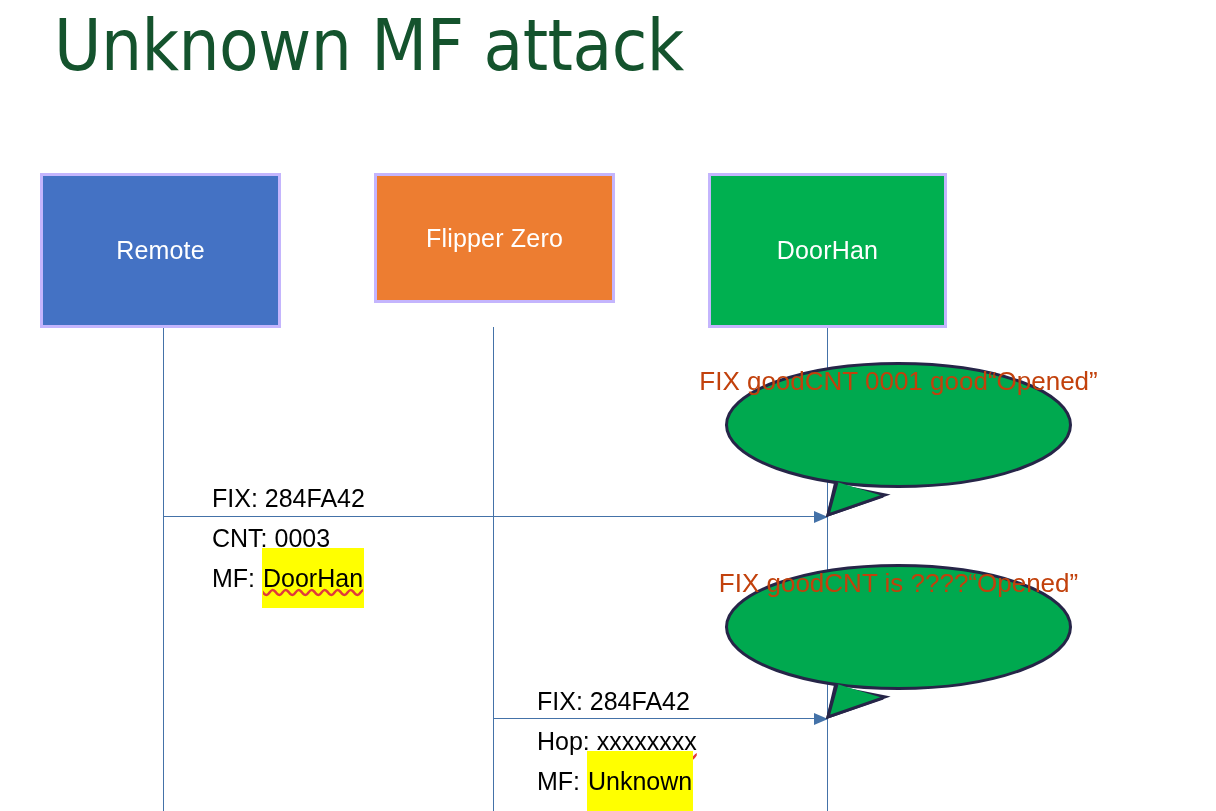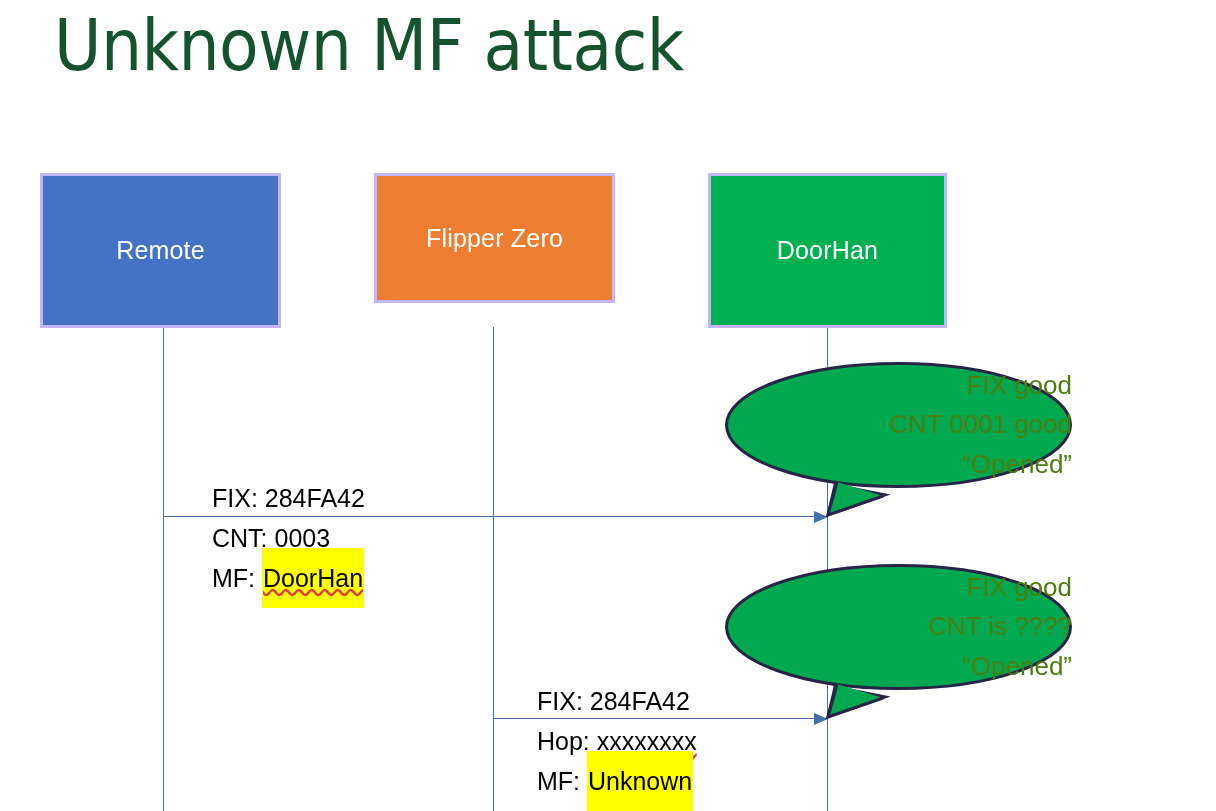--- a/index.html
+++ b/index.html
@@ -109,24 +109,24 @@
     top: 0;
     overflow: visible;
   }
   .bubble-text {
     position: absolute;
     left: 0;
     top: 0;
     width: 347px;
     height: 126px;
     display: flex;
-    flex-direction: column;
-    align-items: flex-end;
+    flex-direction: row;
+    align-items: flex-start;
     justify-content: center;
-    color: #4d7c0f;
+    color: #c2410c;
     font-size: 26px;
     line-height: 1.52;
     text-align: center;
     pointer-events: none;
   }
   .bubble-text .line { display: block; white-space: nowrap; }
 </style>
 </head>
 <body>
 

